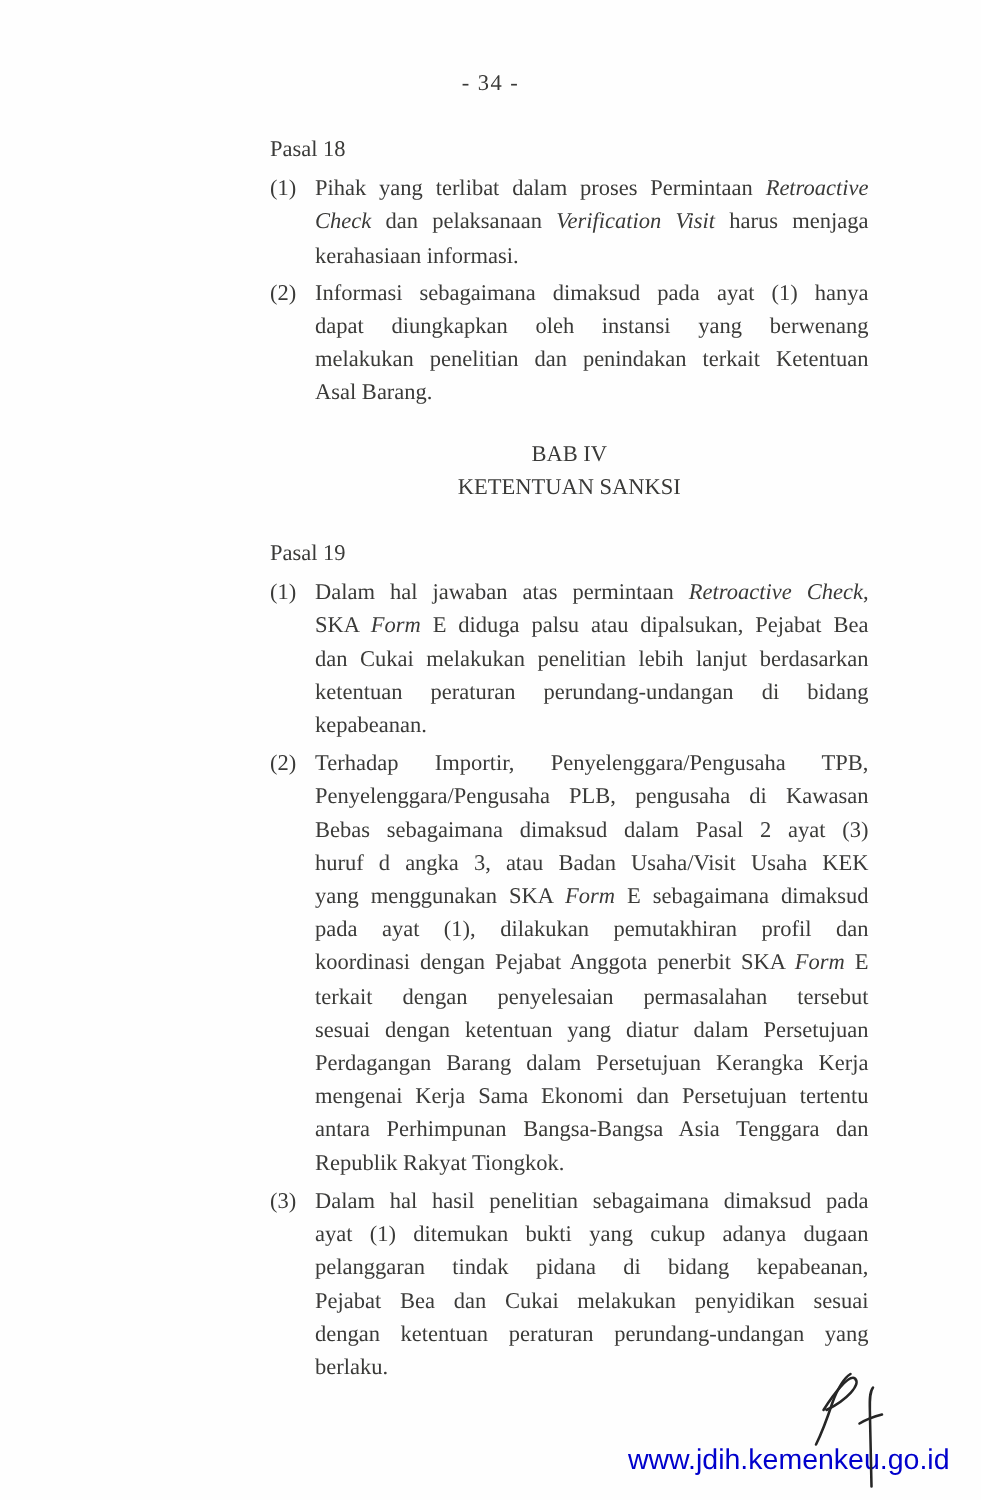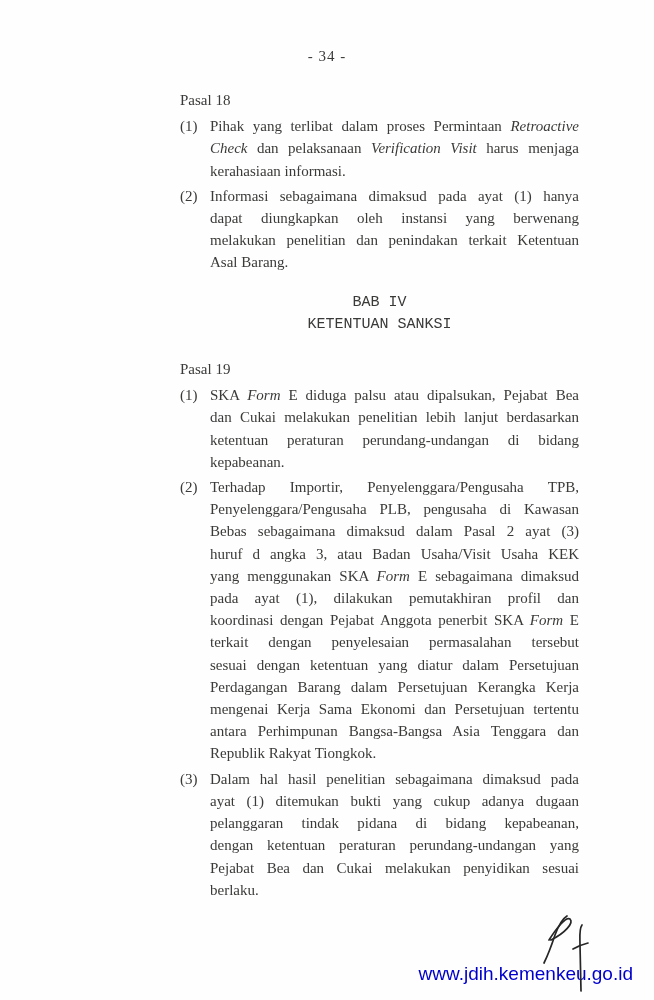--- a/index.html
+++ b/index.html
@@ -27,21 +27,20 @@
     width: 399px;
     font-size: 15px;
     line-height: 22.2px;
   }
   .heading-article {
     margin: 22px 0 4px 0;
   }
   .heading-chapter {
     text-align: center;
     margin: 18px 0 0 0;
-    font-family: Liberation Mono, monospace;
   }
   .item { display: flex; margin-bottom: 3px; }
   .item .marker { width: 30px; flex: none; }
   .item .lines { flex: 1; min-width: 0; }
   .line { text-align: justify; text-align-last: justify; }
   .line.last { text-align-last: auto; font-family: Liberation Serif, serif; }
   em { font-style: italic; }
   .paraf {
     position: absolute;
     left: 536px; top: 903px;
@@ -84,20 +83,21 @@
         </div>
       </div>
       <div class="heading-chapter">
         <div class="chapter-line">BAB IV</div>
         <div class="chapter-line">KETENTUAN SANKSI</div>
       </div>
       <div class="heading-article">Pasal 19</div>
       <div class="item">
         <div class="marker">(1)</div>
         <div class="lines">
+          <div class="line"><span>Dalam hal jawaban atas permintaan </span><em>Retroactive Check</em><span>,</span></div>
           <div class="line"><span>SKA </span><em>Form</em><span> E diduga palsu atau dipalsukan, Pejabat Bea</span></div>
           <div class="line"><span>dan Cukai melakukan penelitian lebih lanjut berdasarkan</span></div>
           <div class="line"><span>ketentuan peraturan perundang-undangan di bidang</span></div>
           <div class="line last"><span>kepabeanan.</span></div>
         </div>
       </div>
       <div class="item">
         <div class="marker">(2)</div>
         <div class="lines">
           <div class="line"><span>Terhadap Importir, Penyelenggara/Pengusaha TPB,</span></div>
@@ -114,22 +114,22 @@
           <div class="line"><span>antara Perhimpunan Bangsa-Bangsa Asia Tenggara dan</span></div>
           <div class="line last"><span>Republik Rakyat Tiongkok.</span></div>
         </div>
       </div>
       <div class="item">
         <div class="marker">(3)</div>
         <div class="lines">
           <div class="line"><span>Dalam hal hasil penelitian sebagaimana dimaksud pada</span></div>
           <div class="line"><span>ayat (1) ditemukan bukti yang cukup adanya dugaan</span></div>
           <div class="line"><span>pelanggaran tindak pidana di bidang kepabeanan,</span></div>
+          <div class="line"><span>Pejabat Bea dan Cukai melakukan penyidikan sesuai</span></div>
           <div class="line"><span>dengan ketentuan peraturan perundang-undangan yang</span></div>
-          <div class="line"><span>Pejabat Bea dan Cukai melakukan penyidikan sesuai</span></div>
           <div class="line last"><span>berlaku.</span></div>
         </div>
       </div>
     </div>
 
   <svg class="paraf" viewBox="0 0 64 92" xmlns="http://www.w3.org/2000/svg">
     <g fill="none" stroke="#262626" stroke-width="1.7" stroke-linecap="round">
       <path d="M31 13 C26 16 22 24 19 32 C16 41 12 52 8 60"></path>
       <path d="M13 37 C20 26 30 13 34 16 C38 20 29 30 15 37"></path>
       <path d="M46 22 C43 26 44 34 44 42 L45 88"></path>

